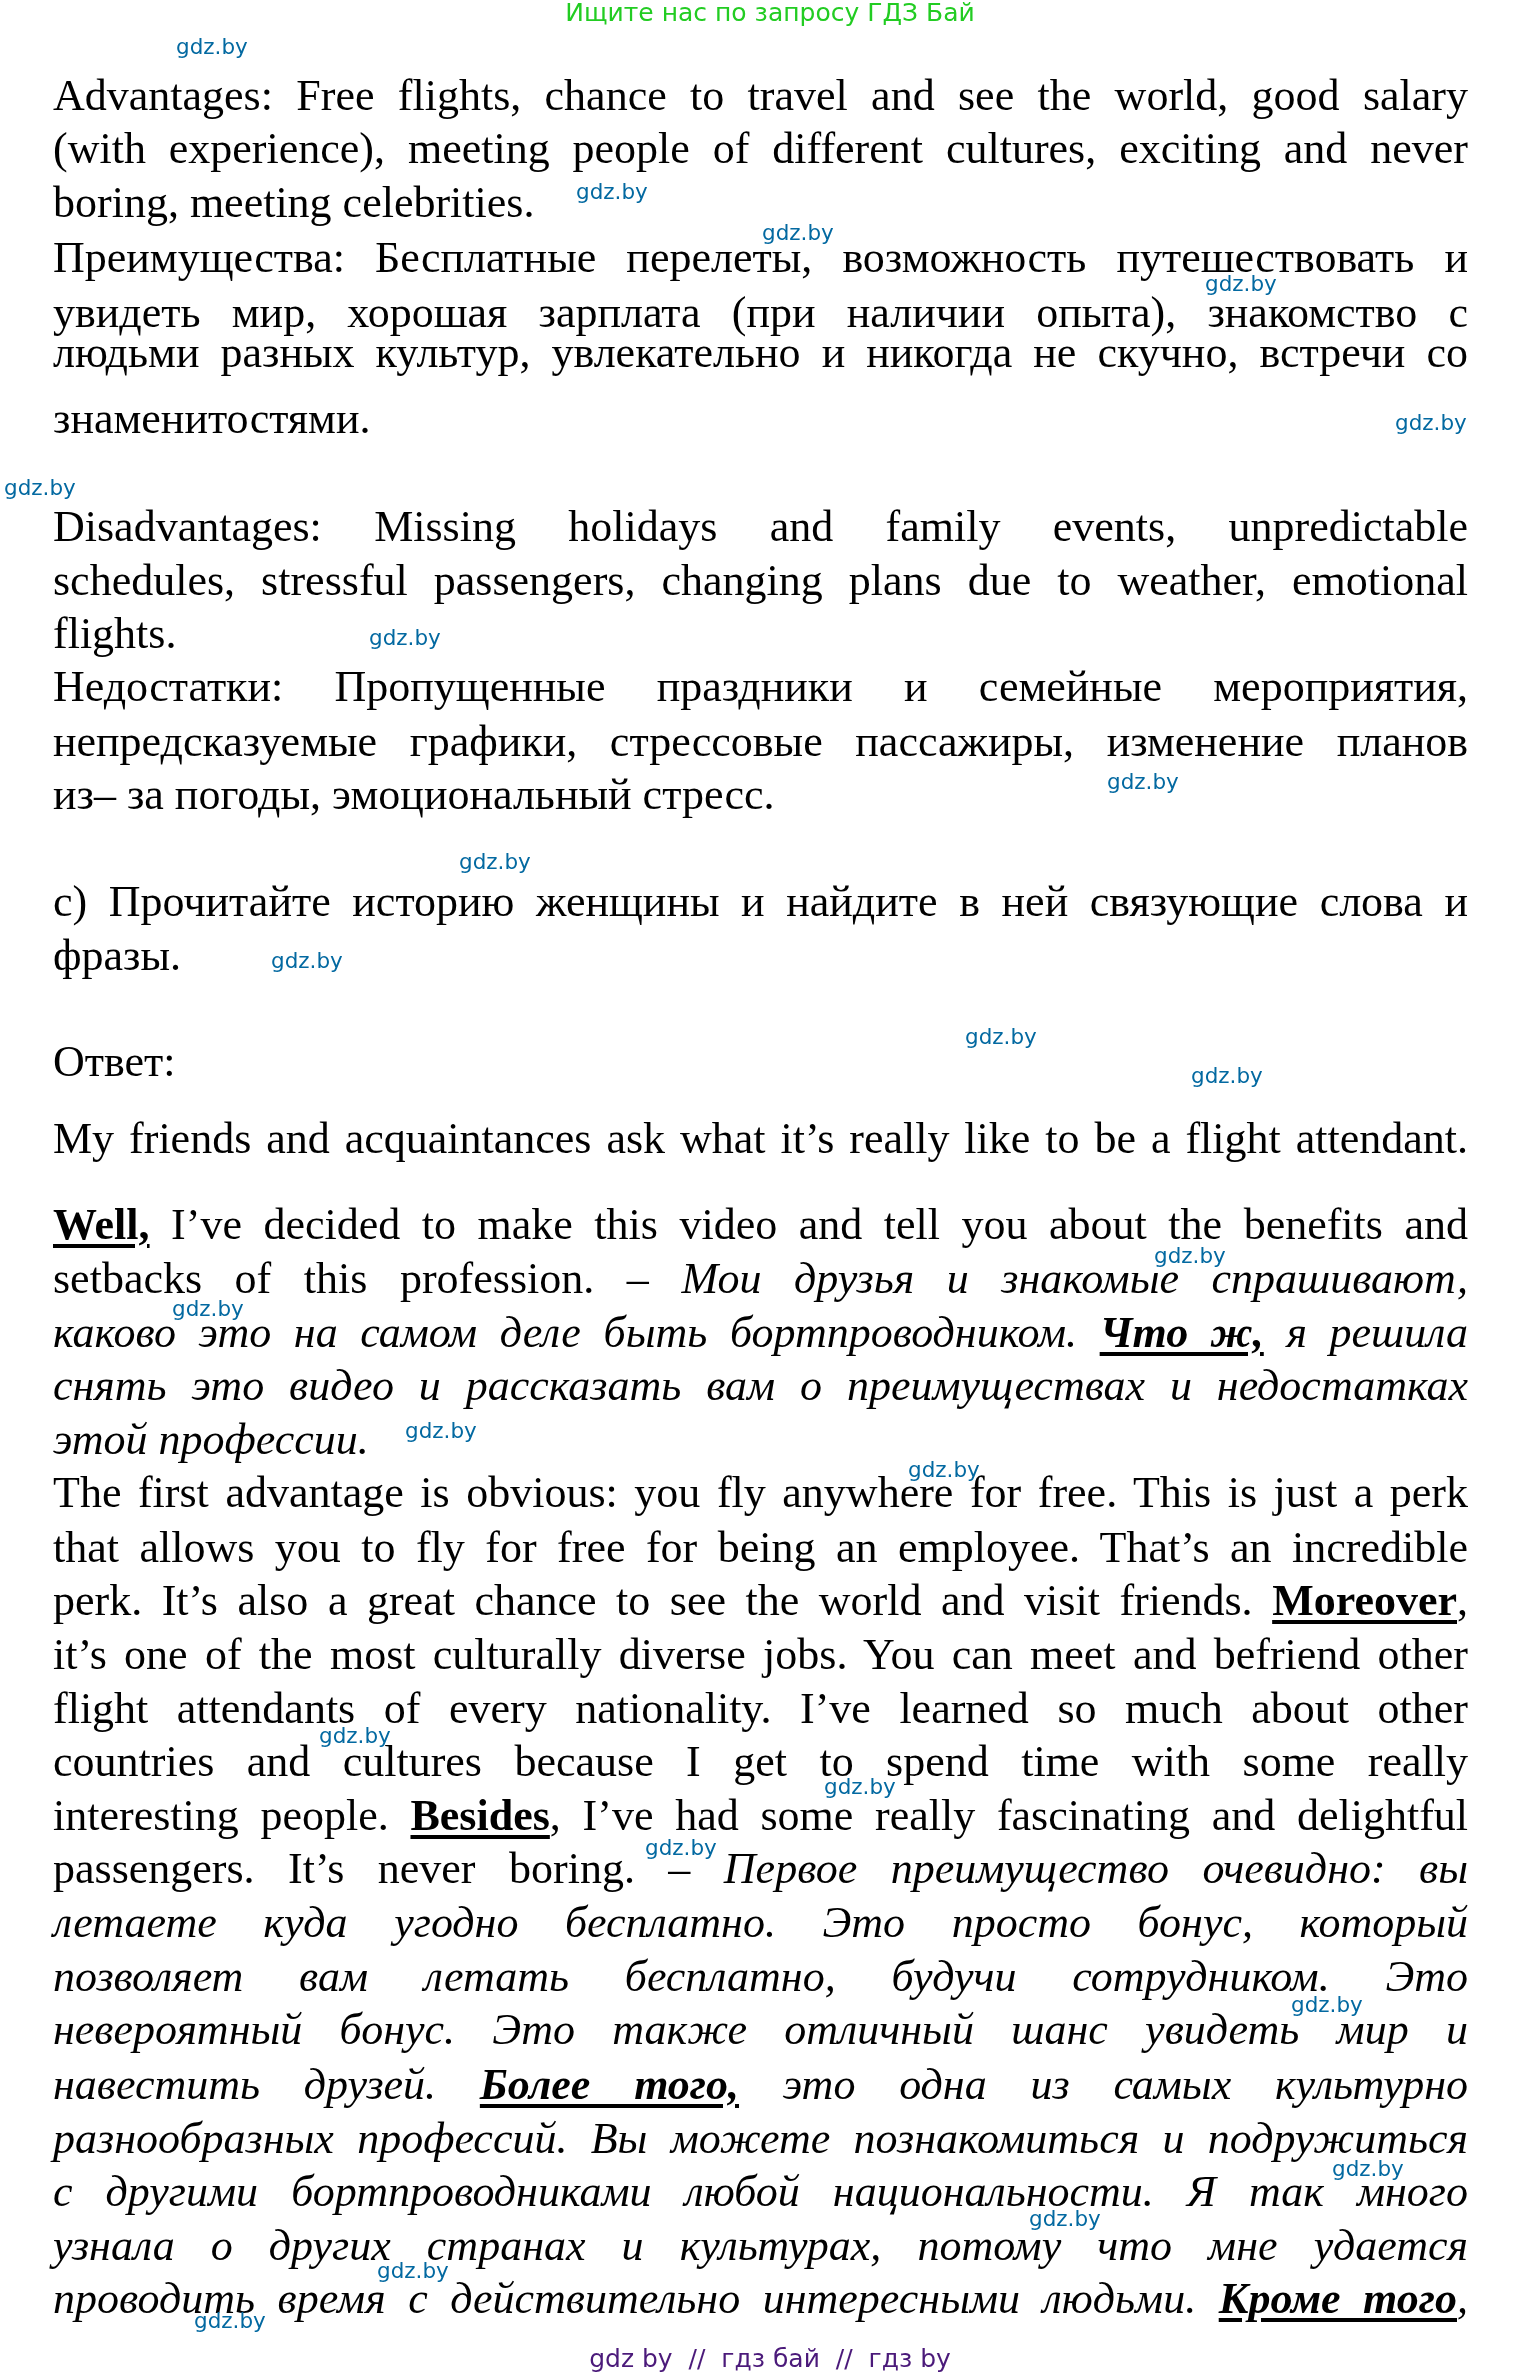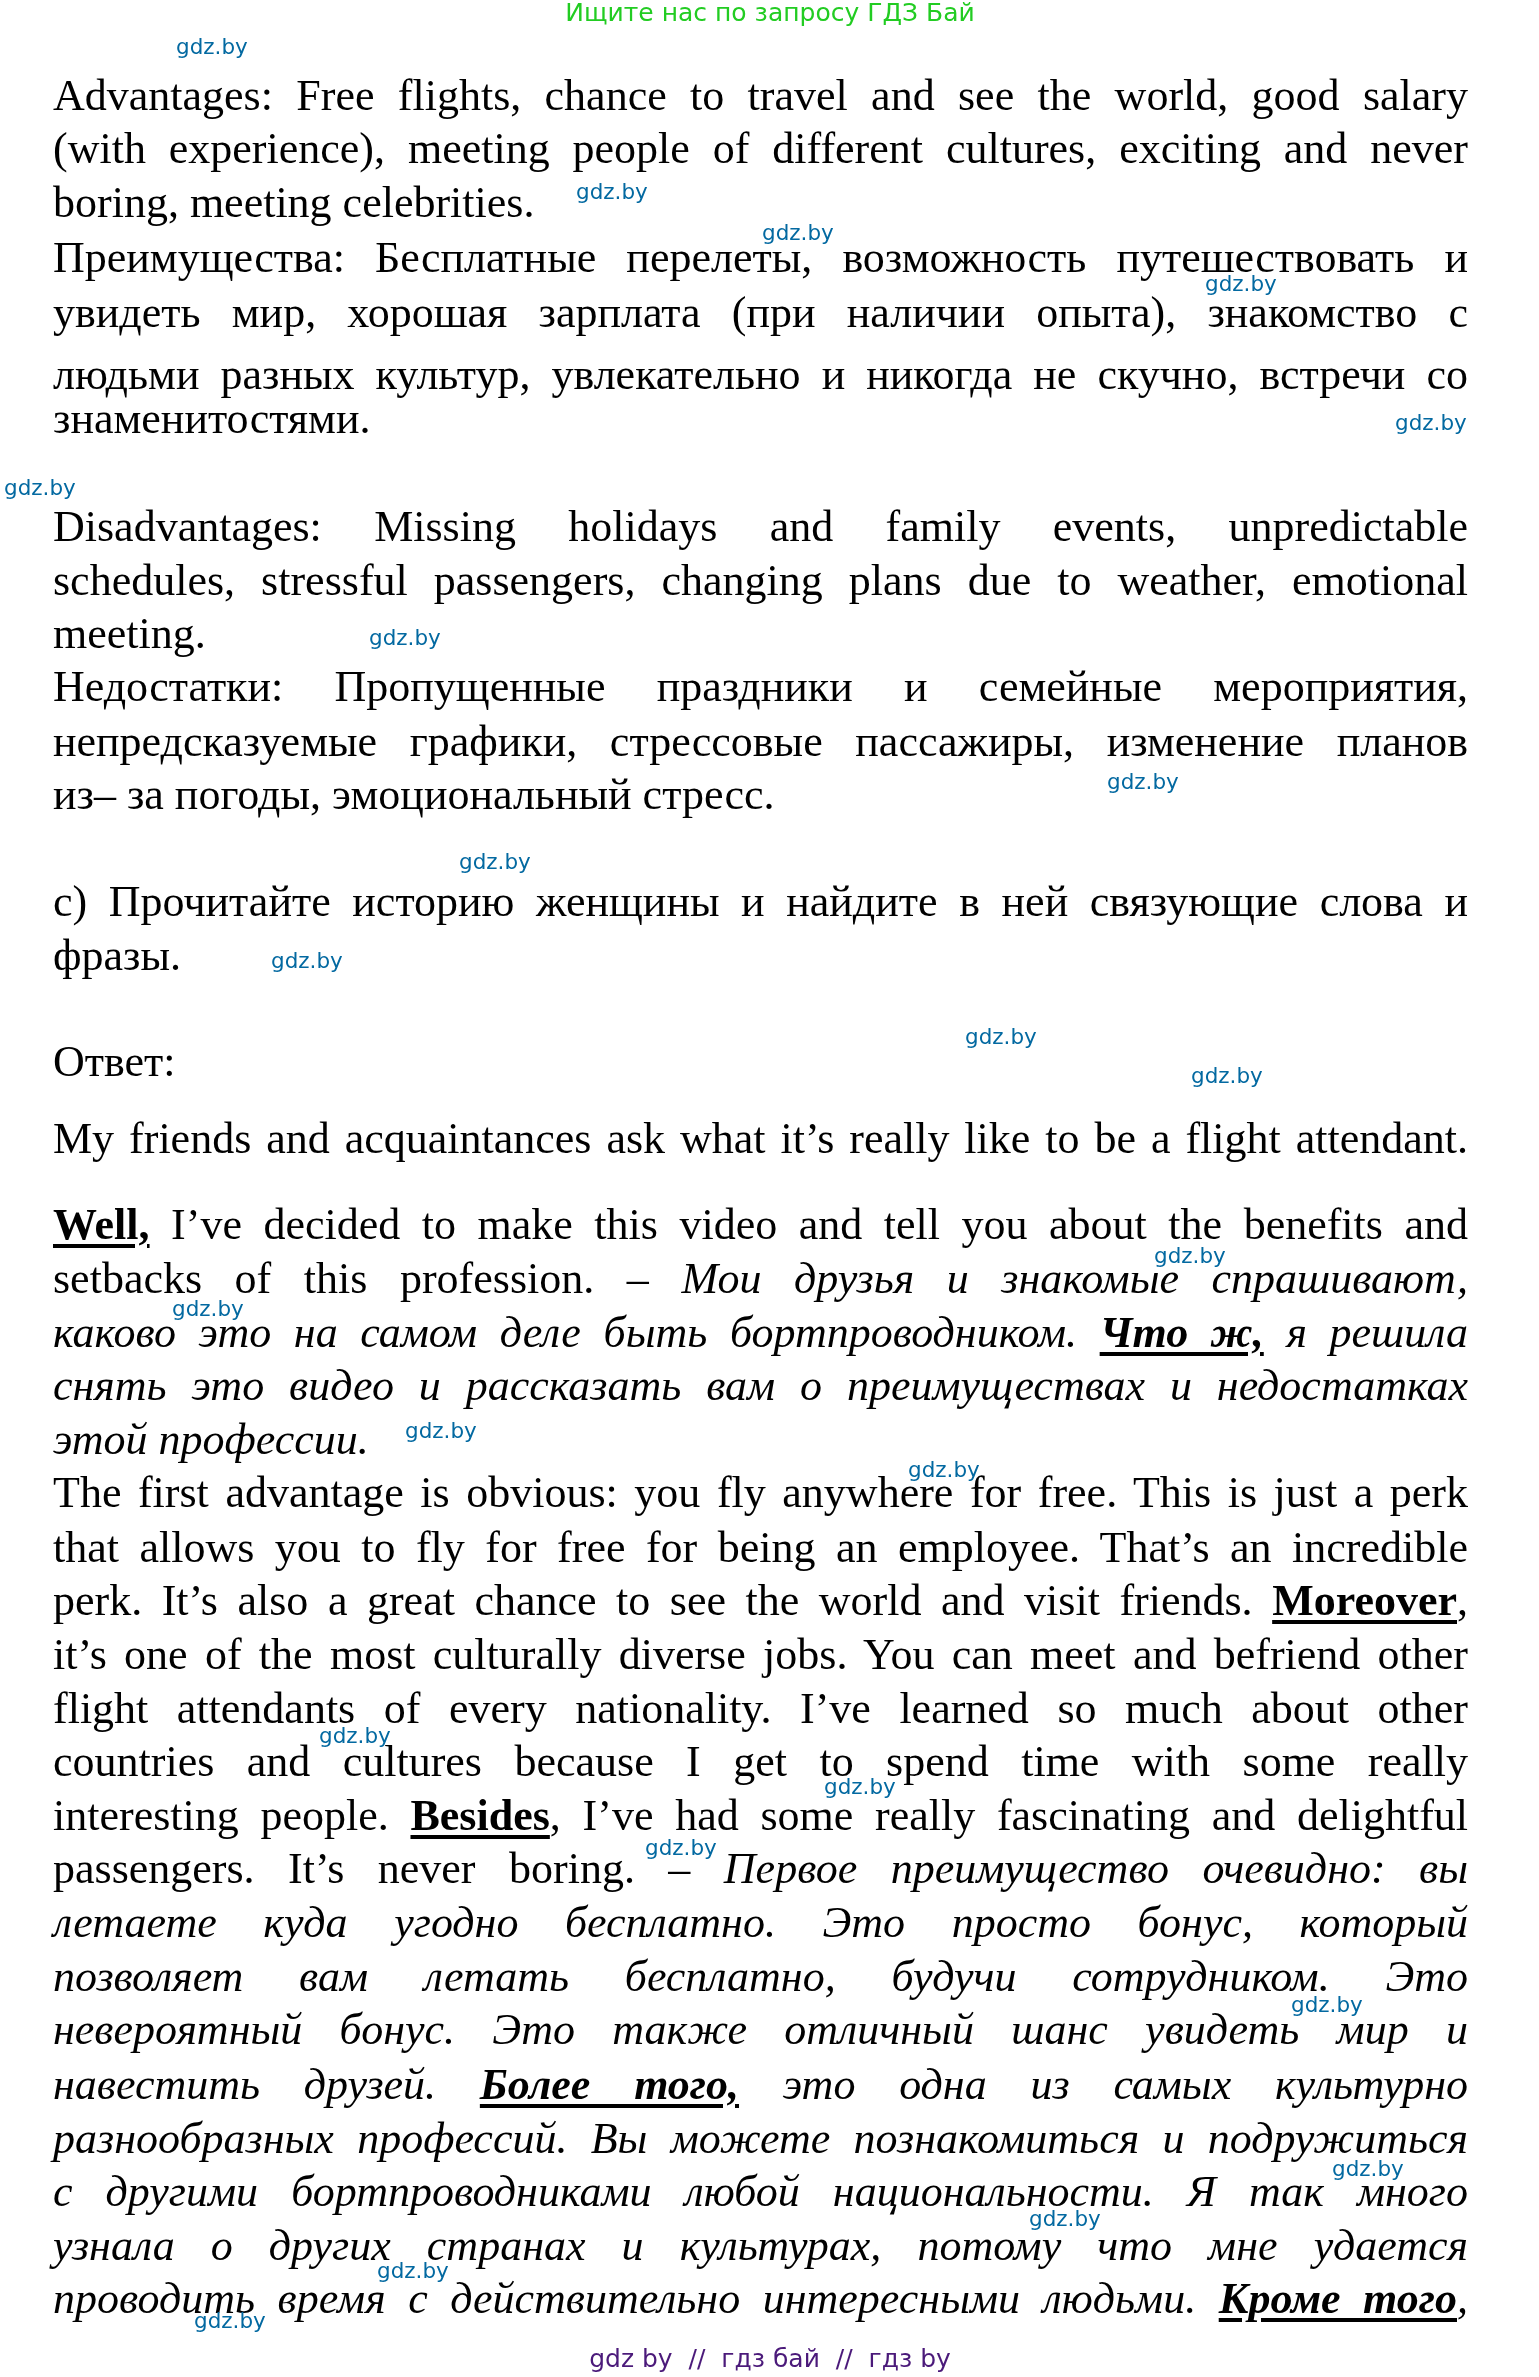--- a/index.html
+++ b/index.html
@@ -32,35 +32,35 @@
 <div class="line last" style="top:176px">
     <span class="j">boring, meeting celebrities.</span>
   </div>
 
 <div class="line" style="top:231px">
     <span class="j">Преимущества: Бесплатные перелеты, возможность путешествовать и</span>
   </div>
 <div class="line" style="top:286px">
     <span class="j">увидеть мир, хорошая зарплата (при наличии опыта), знакомство с</span>
   </div>
-<div class="line" style="top:348px">
+<div class="line" style="top:326px">
     <span class="j">людьми разных культур, увлекательно и никогда не скучно, встречи со</span>
   </div>
 <div class="line last" style="top:392px">
     <span class="j">знаменитостями.</span>
   </div>
 
 <div class="line" style="top:500px">
     <span class="j">Disadvantages: Missing holidays and family events, unpredictable</span>
   </div>
 <div class="line" style="top:554px">
     <span class="j">schedules, stressful passengers, changing plans due to weather, emotional</span>
   </div>
 <div class="line last" style="top:607px">
-    <span class="j">meeting.</span>
+    <span class="j">flights.</span>
   </div>
 
 <div class="line" style="top:660px">
     <span class="j">Недостатки: Пропущенные праздники и семейные мероприятия,</span>
   </div>
 <div class="line" style="top:715px">
     <span class="j">непредсказуемые графики, стрессовые пассажиры, изменение планов</span>
   </div>
 <div class="line last" style="top:768px">
     <span class="j">из– за погоды, эмоциональный стресс.</span>

